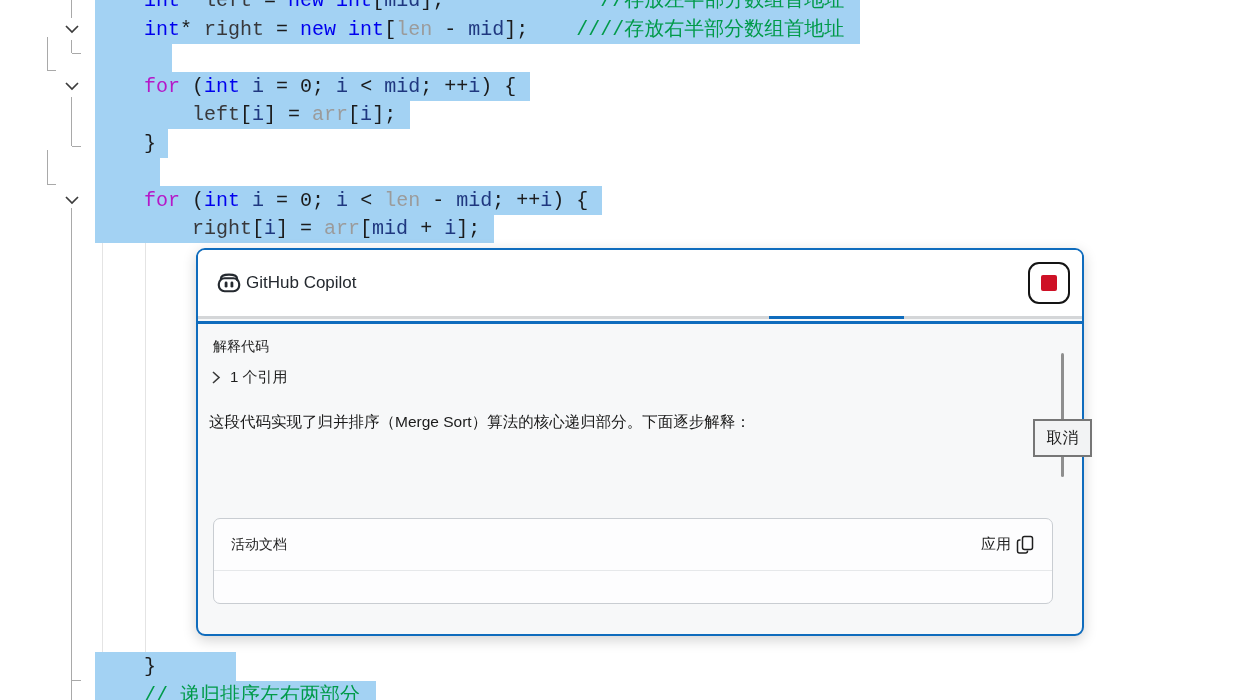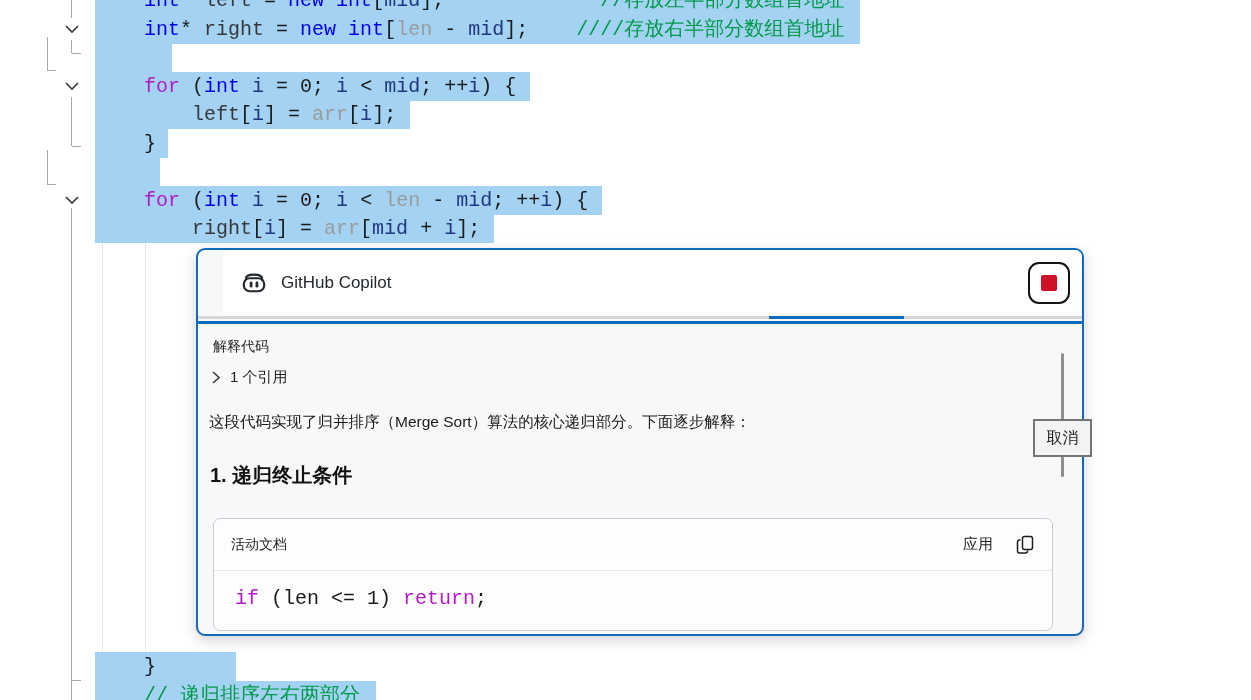--- a/index.html
+++ b/index.html
@@ -24,46 +24,46 @@
   .iguide-light{position:absolute;width:1px;background:#e4e4e4;}
   .iguide-sel{position:absolute;width:1px;background:rgba(40,90,140,.38);}
   
   #panel{
     position:absolute;left:196px;top:248px;width:888px;height:388px;
     background:#f7f8f9;border:2px solid #0f6cbd;border-radius:9px;
     box-shadow:0 4px 14px rgba(0,0,0,.18);box-sizing:border-box;
   }
   #panel-header{
     position:absolute;left:0;top:0;right:0;height:66px;background:#ffffff;
-    border-radius:7px 7px 0 0;display:flex;align-items:center;padding:0 18px;gap:14px;margin-left:25px;
+    border-radius:7px 7px 0 0;display:flex;align-items:center;padding:0 18px;gap:4px;
   }
   #panel-title{font-size:17px;color:#24292f;}
   #stop-btn{
     position:absolute;right:12px;top:12px;width:42px;height:42px;border:2.5px solid #141414;
     border-radius:11px;background:#ffffff;display:flex;align-items:center;justify-content:center;
     cursor:pointer;box-sizing:border-box;
   }
   #stop-square{width:16px;height:16px;background:#ce1126;border-radius:2px;}
   #progress-track{position:absolute;left:0;right:0;top:66px;height:3px;background:#d4d6d8;}
   #progress-chunk{position:absolute;left:571px;top:0;width:135px;height:3px;background:#0f6cbd;}
   #header-sep{position:absolute;left:0;right:0;top:71px;height:3px;background:#0f6cbd;}
   #panel-body{position:absolute;left:0;top:74px;right:0;bottom:0;border-radius:0 0 7px 7px;}
   #cmd-label{position:absolute;left:15px;top:14px;font-size:14px;color:#1f1f1f;}
   #ref-row{position:absolute;left:13px;top:44px;display:flex;align-items:center;gap:9px;cursor:pointer;}
   #ref-label{font-size:15px;color:#1f1f1f;}
   #body-text{position:absolute;left:11px;top:88px;font-size:15.5px;color:#1a1a1a;}
   #section-heading{position:absolute;left:12px;top:138px;font-size:20px;font-weight:600;color:#121212;}
   #codeblock{
-    position:absolute;left:15px;top:194px;width:840px;height:113px;background:#fdfdfe;
+    position:absolute;left:15px;top:194px;width:840px;height:86px;background:#fdfdfe;
     border:1px solid #c9cdd2;border-radius:7px;box-sizing:border-box;overflow:hidden;
   }
   #cb-header{position:absolute;left:0;right:0;top:0;height:52px;display:flex;align-items:center;
     padding:0 17px;border-bottom:1px solid #e6e8ea;box-sizing:border-box;}
   #cb-source{font-size:14px;color:#1f1f1f;}
-  #cb-actions{margin-left:auto;display:flex;align-items:center;gap:23px;}
+  #cb-actions{margin-left:auto;display:flex;align-items:center;gap:5px;}
   #cb-apply{font-size:15px;color:#1f1f1f;cursor:pointer;}
   #cb-copy{cursor:pointer;display:flex;}
   #cb-code{
     position:absolute;left:0;right:0;top:52px;bottom:0;padding:16px 0 0 21px;white-space:pre;
     font-family:"Liberation Mono","DejaVu Sans Mono",monospace;font-size:20px;line-height:24px;
   }
   
   #panel-scrollbar{position:absolute;left:1061px;top:353px;width:3px;height:124px;background:#8f8f8f;border-radius:2px;}
   #cancel-btn{
     position:absolute;left:1033px;top:419px;width:59px;height:38px;background:#f2f3f4;
@@ -154,34 +154,32 @@
     <div id="ref-row">
       <span>
         <svg width="10" height="15" viewBox="0 0 10 15">
             <polyline points="2,2 8,7.5 2,13" fill="none" stroke="#3a3a3a" stroke-width="1.6"></polyline>
           </svg>
       </span>
       <span id="ref-label">1 个引用</span>
     </div>
 
     <div id="body-text">这段代码实现了归并排序（Merge Sort）算法的核心递归部分。下面逐步解释：</div>
-    <div id="section-heading">1. 递归终止条件</div>
 
     <div id="codeblock">
       <div id="cb-header">
         <span id="cb-source">活动文档</span>
         <span id="cb-actions">
           <span id="cb-apply">应用</span>
           <span id="cb-copy">
             <svg width="19" height="20" viewBox="0 0 19 20" fill="none" stroke="#1f1f1f" stroke-width="1.5">
               <rect x="6.5" y="1.5" width="10" height="13" rx="2"></rect>
               <path d="M4.5 5 L3.5 5 A2 2 0 0 0 1.5 7 L1.5 16 A2 2 0 0 0 3.5 18 L9.5 18 A2 2 0 0 0 11.5 16 L11.5 15.5"></path>
             </svg>
           </span>
         </span>
       </div>
-      <div id="cb-code"><span style="color: rgb(181, 24, 200);">if</span><span style="color: rgb(27, 27, 27);"> (len &lt;= 1) </span><span style="color: rgb(181, 24, 200);">return</span><span style="color: rgb(27, 27, 27);">;</span></div>
     </div>
   </div>
 </div>
 
 <div id="panel-scrollbar"></div>
 <div id="cancel-btn">取消</div>
 
 </body></html>

